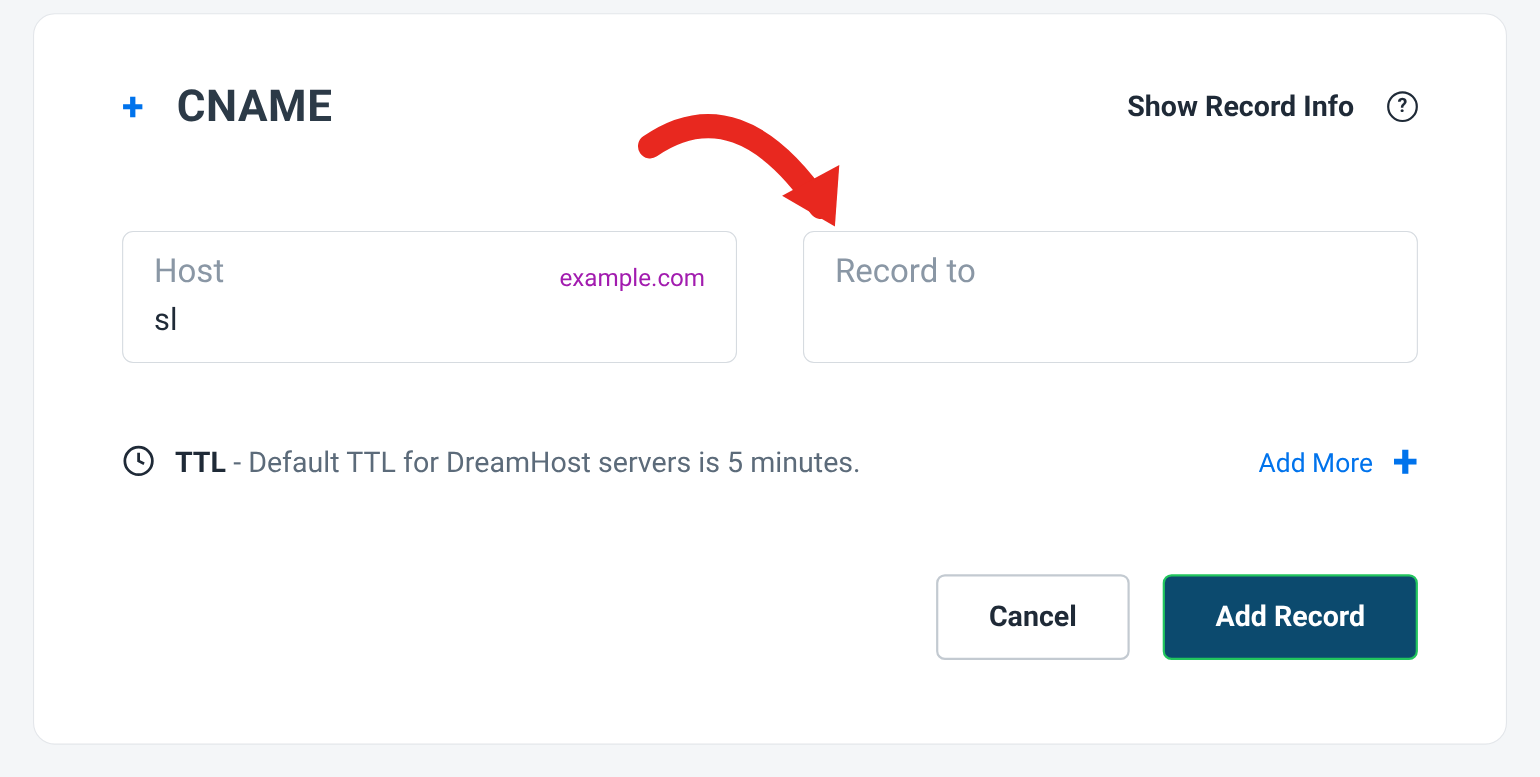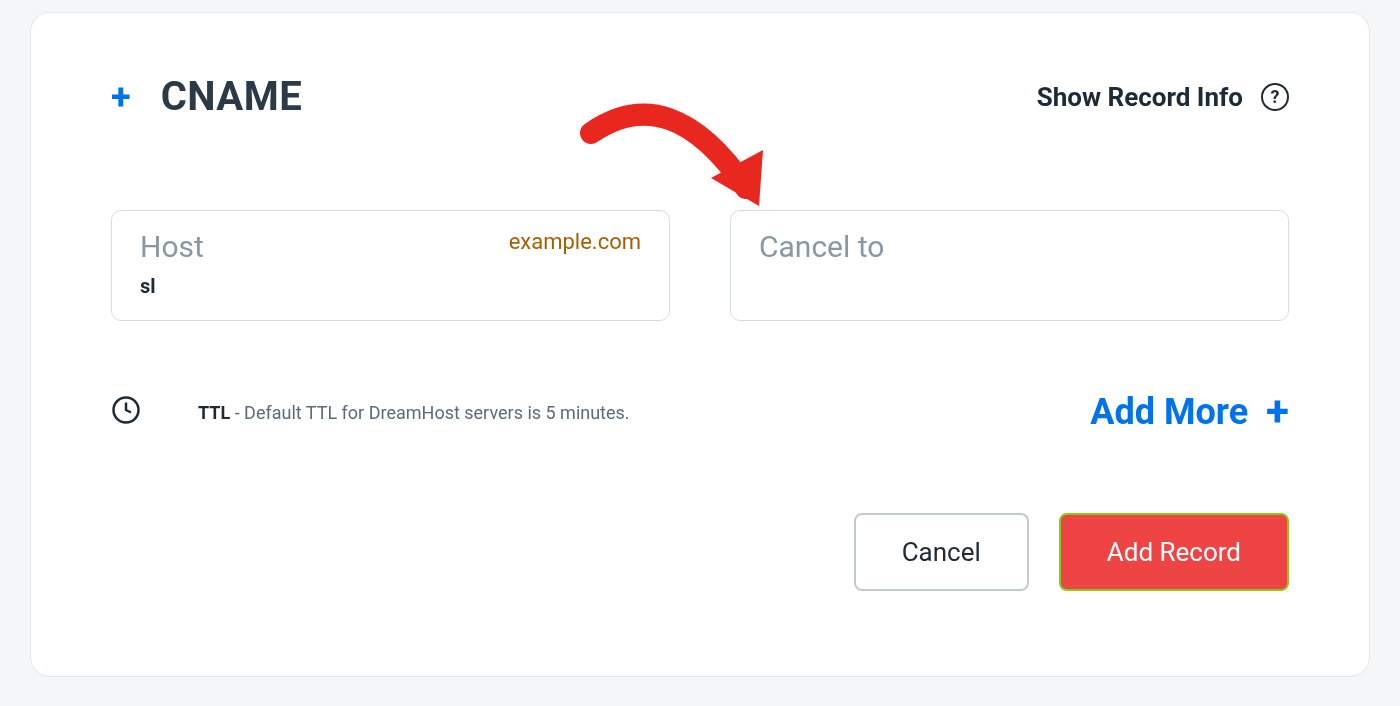--- a/index.html
+++ b/index.html
@@ -37,21 +37,21 @@
     }
     .record-type-title {
       font-size: 40px;
       font-weight: 700;
       color: #2c3a47;
       letter-spacing: 0.5px;
     }
     .info-group {
       display: flex;
       align-items: center;
-      gap: 18px;
+      gap: 30px;
     }
     .info-label {
       font-size: 26px;
       font-weight: 700;
       color: #1f2a37;
     }
     .help-circle {
       width: 28px;
       height: 28px;
       border: 2.5px solid #1f2a37;
@@ -77,99 +77,97 @@
       background: #fff;
     }
     .field-label {
       font-size: 30px;
       color: #8a97a5;
       margin-bottom: 10px;
     }
     .field-suffix {
       position: absolute;
       right: 28px;
-      top: 18px;
+      top: 30px;
       font-size: 22px;
-      color: #a16207;
+      color: #a21caf;
     }
     .field-input {
       width: 100%;
       border: none;
       outline: none;
-      font-size: 20px;
+      font-size: 28px;
       color: #1f2a37;
       background: transparent;
       font-family: inherit;
-      font-weight: bold;
     }
     .ttl-row {
       display: flex;
       justify-content: space-between;
       align-items: center;
       margin-bottom: 80px;
     }
     .ttl-left {
       display: flex;
       align-items: center;
       gap: 18px;
     }
     .clock-icon svg {
       width: 30px;
       height: 30px;
       stroke: #1f2a37;
       stroke-width: 2;
       fill: none;
     }
     .ttl-text {
-      font-size: 18px;
+      font-size: 26px;
       color: #5c6b7a;
-      margin-left: 39px;
     }
     .ttl-bold {
       font-weight: 700;
       color: #1f2a37;
     }
     .add-more-group {
       display: flex;
       align-items: center;
       gap: 18px;
       color: #0073ec;
       cursor: pointer;
     }
     .add-more-label {
-      font-size: 36px;
-      font-weight: 700;
+      font-size: 24px;
+      font-weight: 400;
     }
     .add-more-plus {
       font-size: 42px;
       font-weight: 700;
       line-height: 1;
     }
     .button-row {
       display: flex;
       justify-content: flex-end;
       gap: 30px;
     }
     .btn {
       padding: 22px 46px;
       font-size: 26px;
-      font-weight: 400;
+      font-weight: 700;
       border-radius: 8px;
       cursor: pointer;
       font-family: inherit;
     }
     .btn-secondary {
       background: #fff;
       color: #1f2a37;
       border: 2px solid #c3cad1;
     }
     .btn-primary {
-      background: #ef4444;
+      background: #0c4a6e;
       color: #fff;
-      border: 2px solid #84cc16;
+      border: 2px solid #22c55e;
     }
     .annotation-arrow {
       position: absolute;
       left: 520px;
       top: 75px;
       pointer-events: none;
     }
     .annotation-arrow svg {
       width: 260px;
       height: 160px;
@@ -191,21 +189,21 @@
     </div>
   </div>
 
   <div class="fields-row">
     <div class="field-box">
       <div class="field-label">Host</div>
       <span class="field-suffix">example.com</span>
       <input class="field-input" value="sl" style="">
     </div>
     <div class="field-box">
-      <div class="field-label">Cancel to</div>
+      <div class="field-label">Record to</div>
     </div>
   </div>
 
   <div class="ttl-row">
     <div class="ttl-left">
       <span class="clock-icon">
         <svg viewBox="0 0 24 24">
             <circle cx="12" cy="12" r="10"></circle>
             <polyline points="12 6 12 12 16 14"></polyline>
           </svg>

